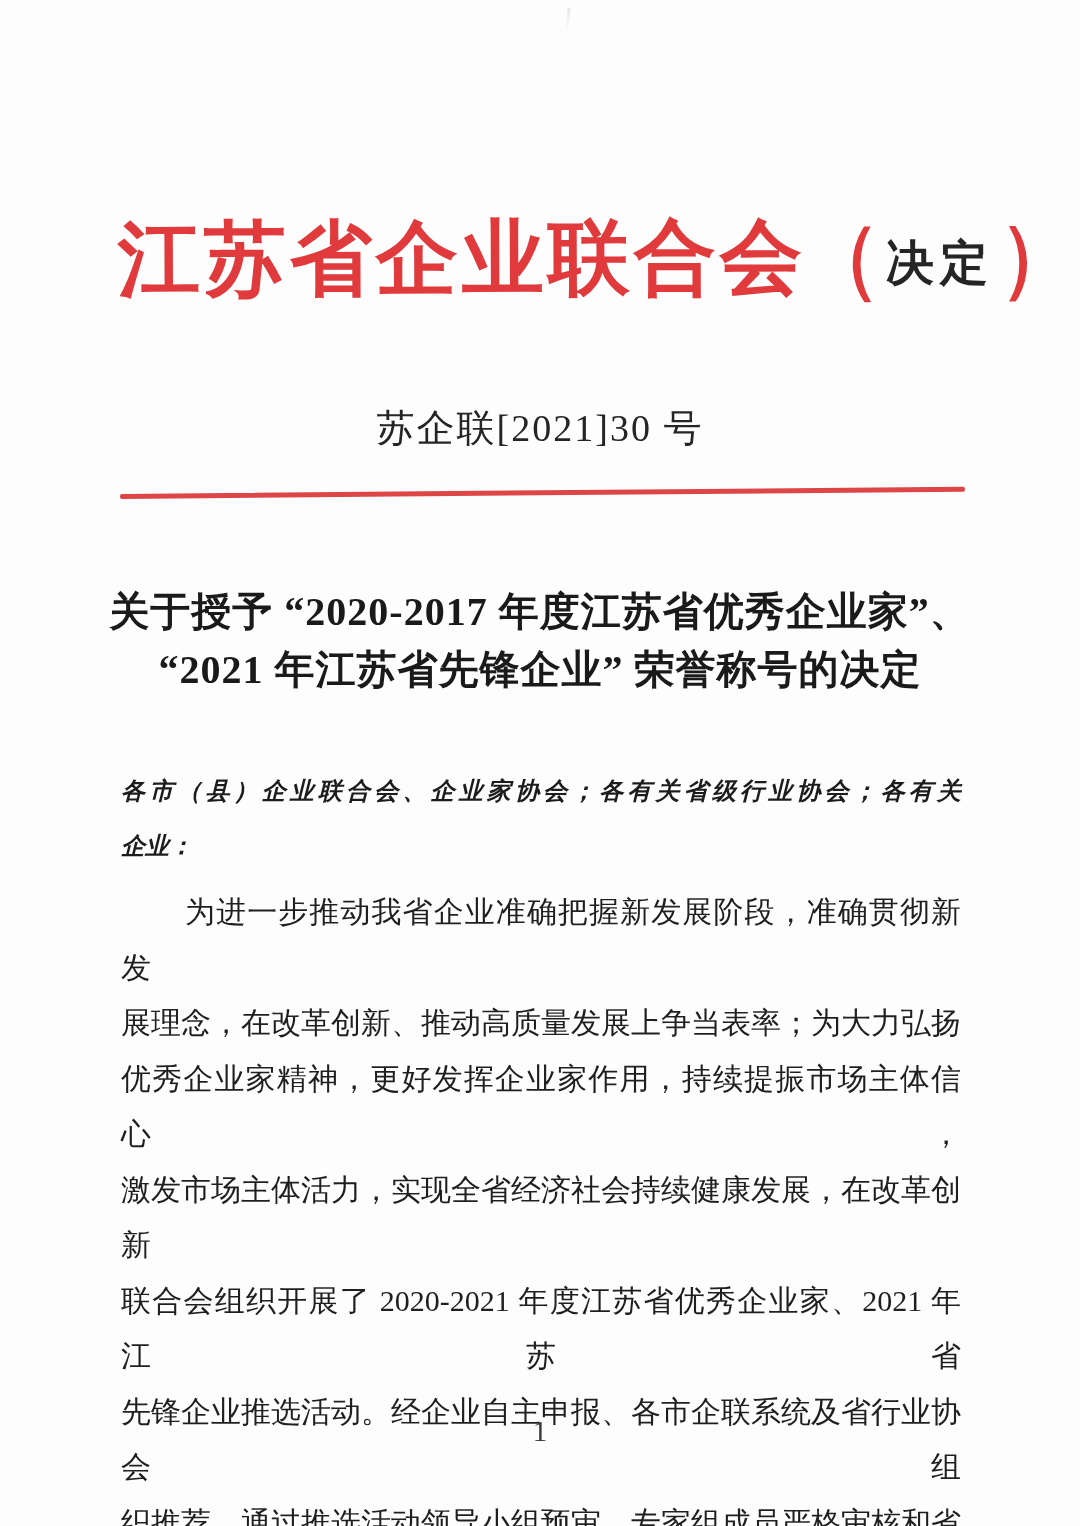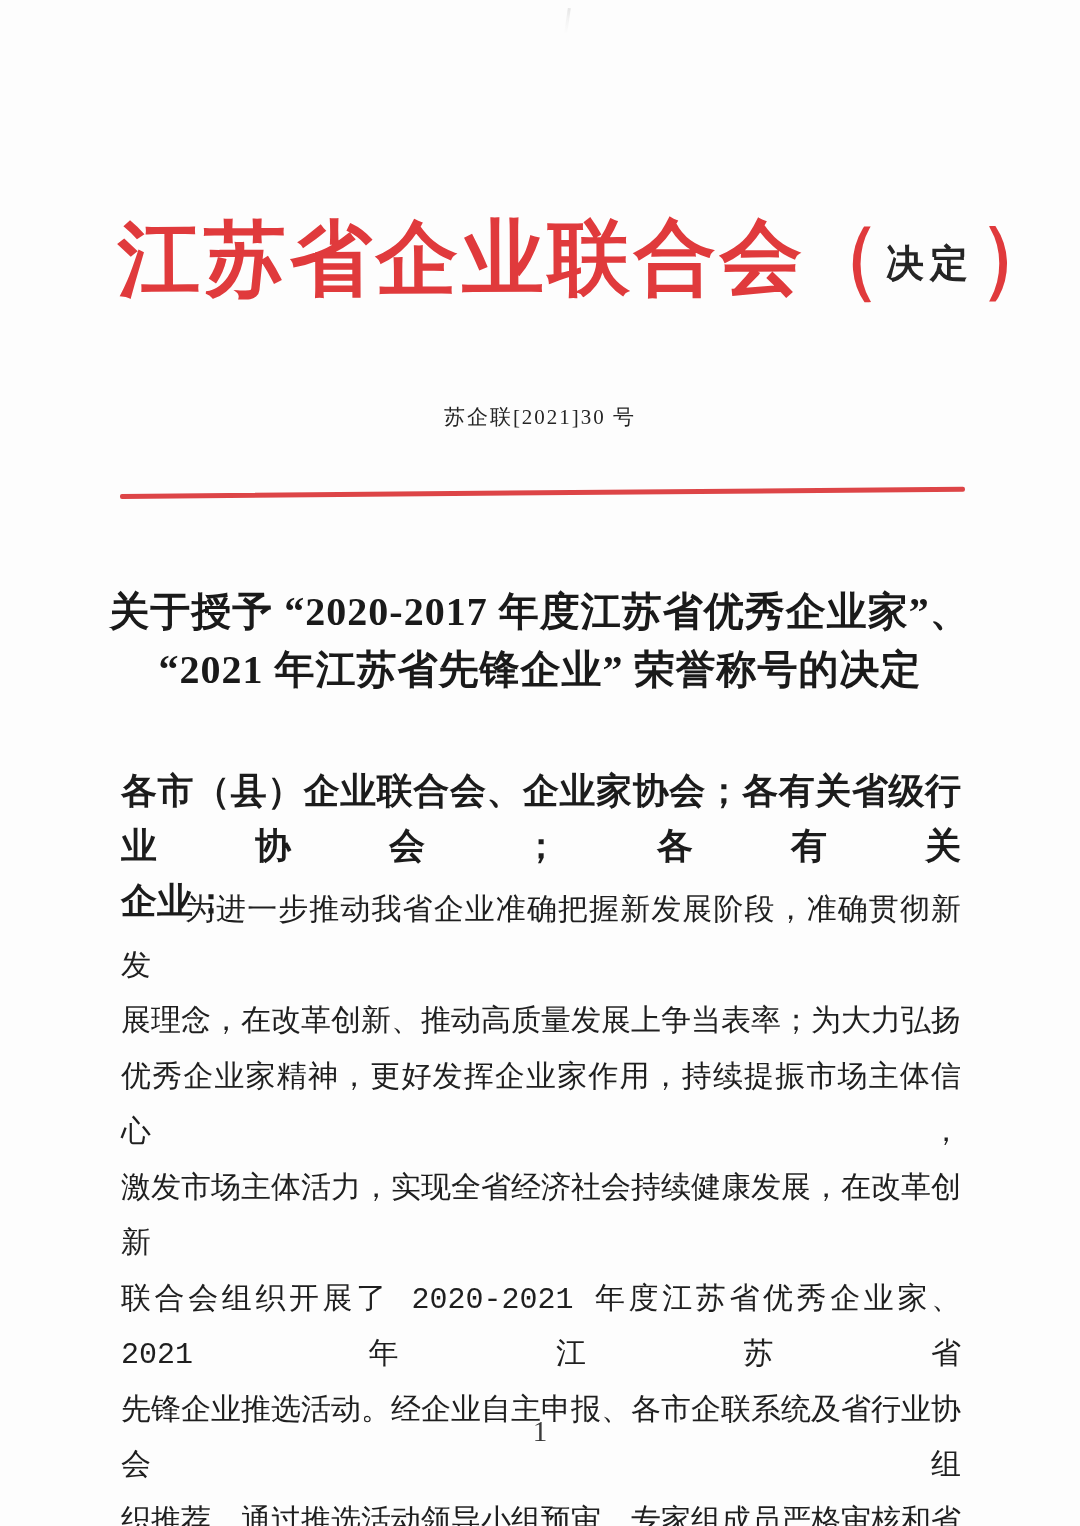--- a/index.html
+++ b/index.html
@@ -49,36 +49,36 @@
     line-height: 1;
   }
   .header-paren {
     font-size: 74px;
     font-weight: 700;
     color: var(--header-red);
     line-height: 1;
     transform: scaleY(1.15);
   }
   .header-decision {
-    font-size: 38px;
+    font-size: 48px;
     font-weight: 700;
     color: #252525;
     letter-spacing: 6px;
     line-height: 1;
     padding: 0 6px;
     position: relative;
     top: 6px;
   }
   
   .doc-number {
     position: absolute;
     left: 0; top: 403px;
     width: 1080px;
     text-align: center;
-    font-size: 21px;
+    font-size: 38px;
     letter-spacing: 2px;
     color: #252525;
   }
   
   .red-rule {
     position: absolute;
     left: 120px; top: 494px;
     width: 845px; height: 5px;
     background: var(--rule-red);
     transform: rotate(-0.5deg);
@@ -96,43 +96,43 @@
     line-height: 58px;
     letter-spacing: 1px;
     color: #1a1a1a;
   }
   
   .salutation {
     position: absolute;
     left: 121px; top: 763px;
     width: 840px;
     font-family: "Liberation Sans", "DejaVu Sans", sans-serif;
-    font-size: 36px;
+    font-size: 24px;
     font-weight: 700;
     line-height: 55px;
     color: #1c1c1c;
+    font-style: italic;
   }
   .salutation .line-justify {
     text-align: justify;
     text-align-last: justify;
   }
   
   .body-text {
     position: absolute;
     left: 121px; top: 884px;
     width: 840px;
     font-size: 30px;
     font-weight: 400;
     line-height: 55.5px;
     color: var(--text-black);
   }
   .body-line {
     text-align: justify;
     text-align-last: justify;
-    font-family: Liberation Mono, monospace;
   }
   .body-line.indent { text-indent: 64px; }
   
   .page-number {
     position: absolute;
     left: 0; top: 1415px;
     width: 1080px;
     text-align: center;
     font-size: 29px;
     color: #3a3a3a;

